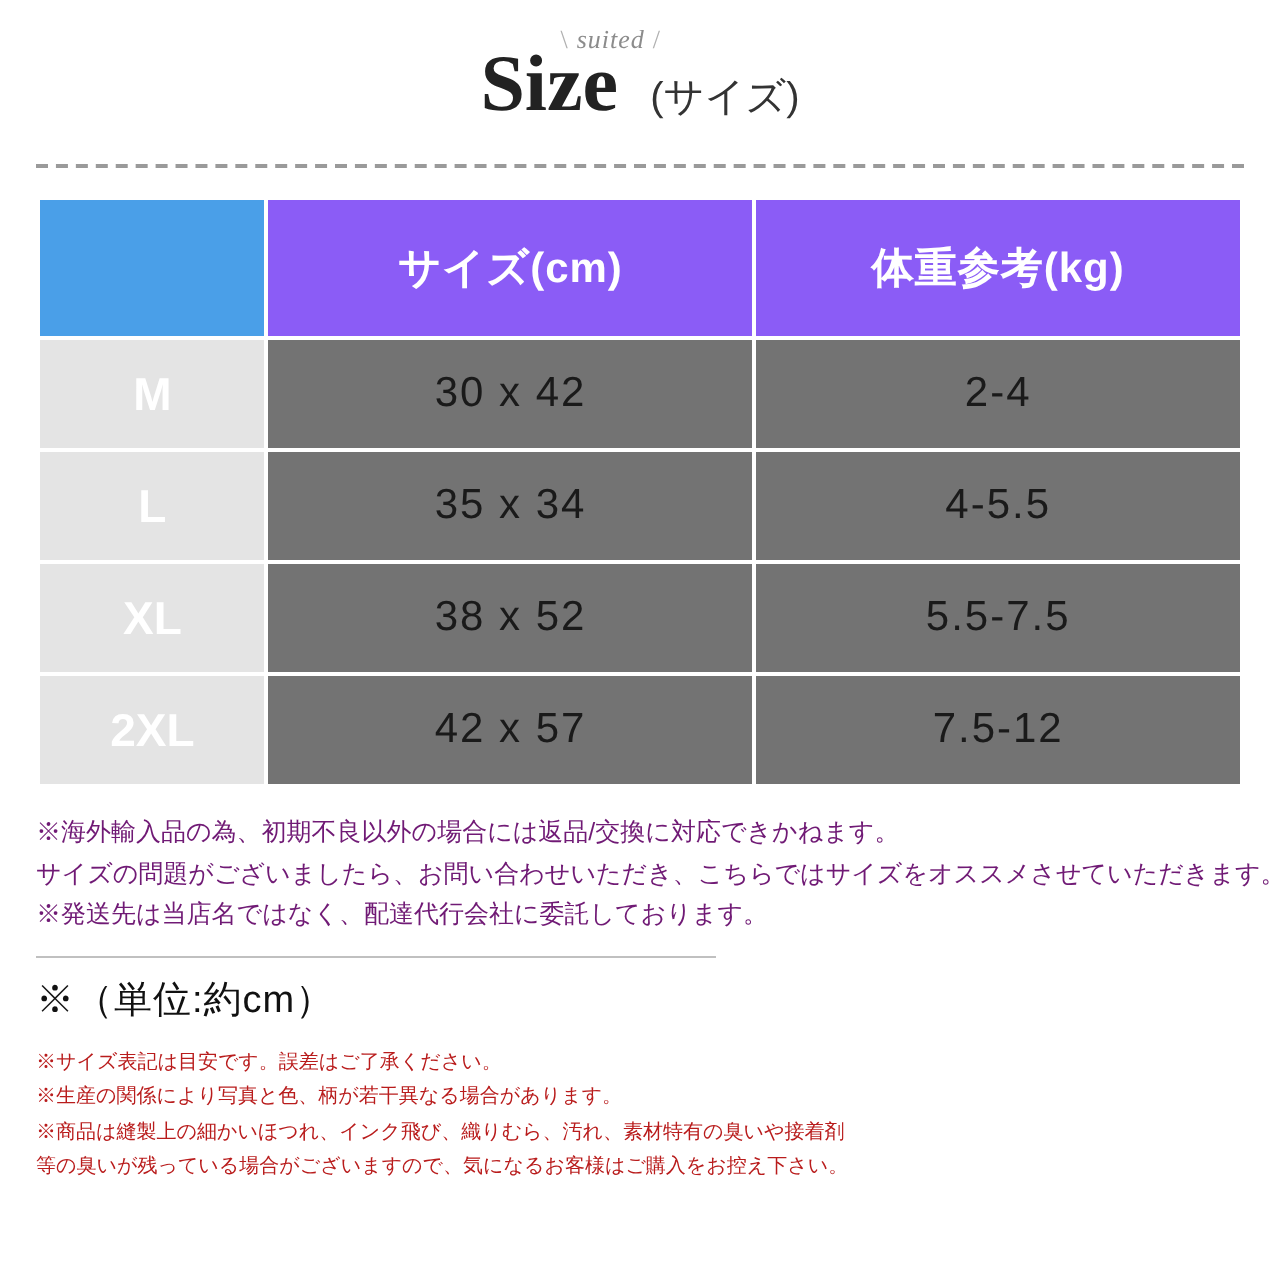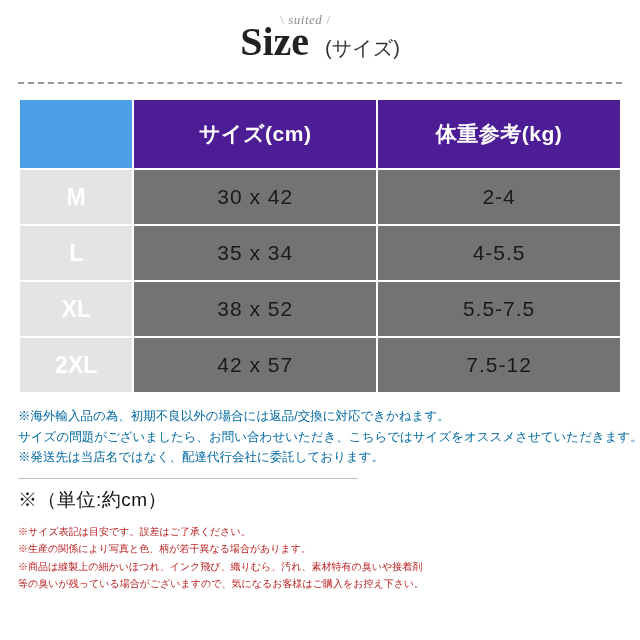--- a/index.html
+++ b/index.html
@@ -86,21 +86,21 @@
   table.size-table td {
     border: 2px solid #ffffff;
     text-align: center;
     vertical-align: middle;
   }
   .col-label { width: 19%; }
   .col-size  { width: 40.5%; }
   .col-weight{ width: 40.5%; }
 
   thead th {
-    background: #4c1d95;
+    background: #8b5cf6;
     color: #ffffff;
     font-size: 21px;
     font-weight: bold;
     height: 66px;
     letter-spacing: 0.5px;
   }
   thead th.blank {
     background: #4a9fe8;
   }
   tbody td.label {
@@ -114,21 +114,21 @@
     background: #737373;
     color: #1a1a1a;
     font-size: 21px;
     height: 52px;
     letter-spacing: 1px;
   }
 
   
   .notes-red {
     margin-top: 12px;
-    color: #0369a1;
+    color: #701a75;
     font-size: 12.5px;
     line-height: 1.65;
   }
   .notes-red div { white-space: nowrap; }
   .unit-wrap {
     margin-top: 10px;
     border-top: 1px solid #c0c0c0;
     width: 340px;
   }
   .unit-text {

